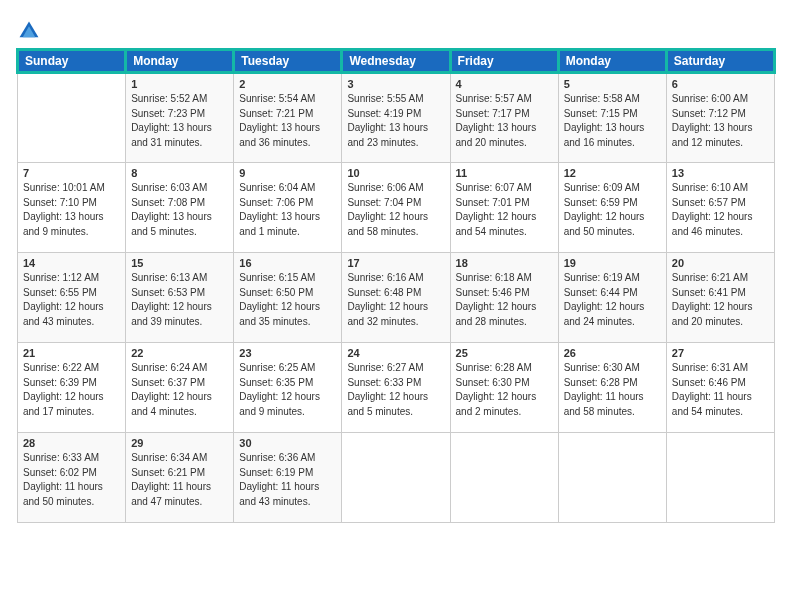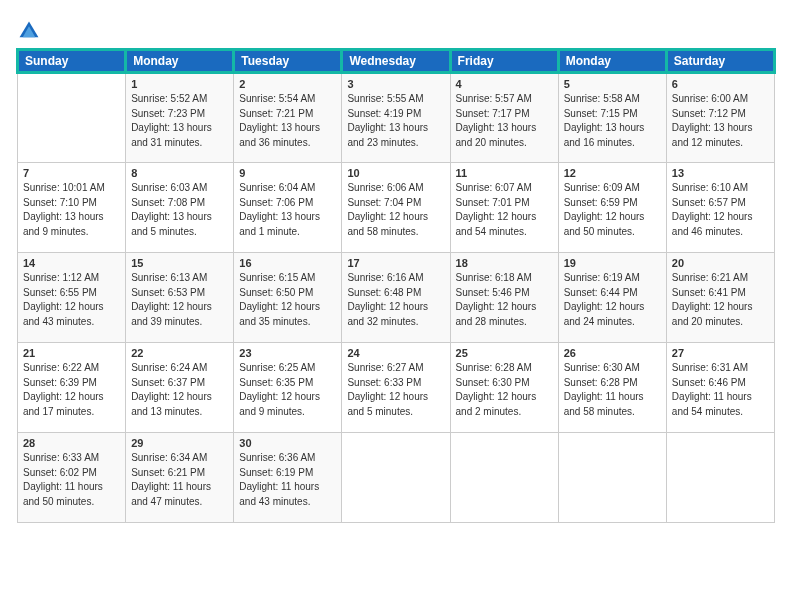--- a/index.html
+++ b/index.html
@@ -213,21 +213,21 @@
           <div class="info"><span>Sunrise: 6:21 AM</span><br><span>Sunset: 6:41 PM</span><br><span>Daylight: 12 hours and 20 minutes.</span></div>
         </td>
       </tr>
       <tr>
         <td>
           <span class="day-num">21</span>
           <div class="info"><span>Sunrise: 6:22 AM</span><br><span>Sunset: 6:39 PM</span><br><span>Daylight: 12 hours and 17 minutes.</span></div>
         </td>
         <td>
           <span class="day-num">22</span>
-          <div class="info"><span>Sunrise: 6:24 AM</span><br><span>Sunset: 6:37 PM</span><br><span>Daylight: 12 hours and 13 minutes.</span></div>
+          <div class="info"><span>Sunrise: 6:24 AM</span><br><span>Sunset: 6:37 PM</span><br><span>Daylight: 12 hours and 4 minutes.</span></div>
         </td>
         <td>
           <span class="day-num">23</span>
           <div class="info"><span>Sunrise: 6:25 AM</span><br><span>Sunset: 6:35 PM</span><br><span>Daylight: 12 hours and 9 minutes.</span></div>
         </td>
         <td>
           <span class="day-num">24</span>
           <div class="info"><span>Sunrise: 6:27 AM</span><br><span>Sunset: 6:33 PM</span><br><span>Daylight: 12 hours and 5 minutes.</span></div>
         </td>
         <td>

